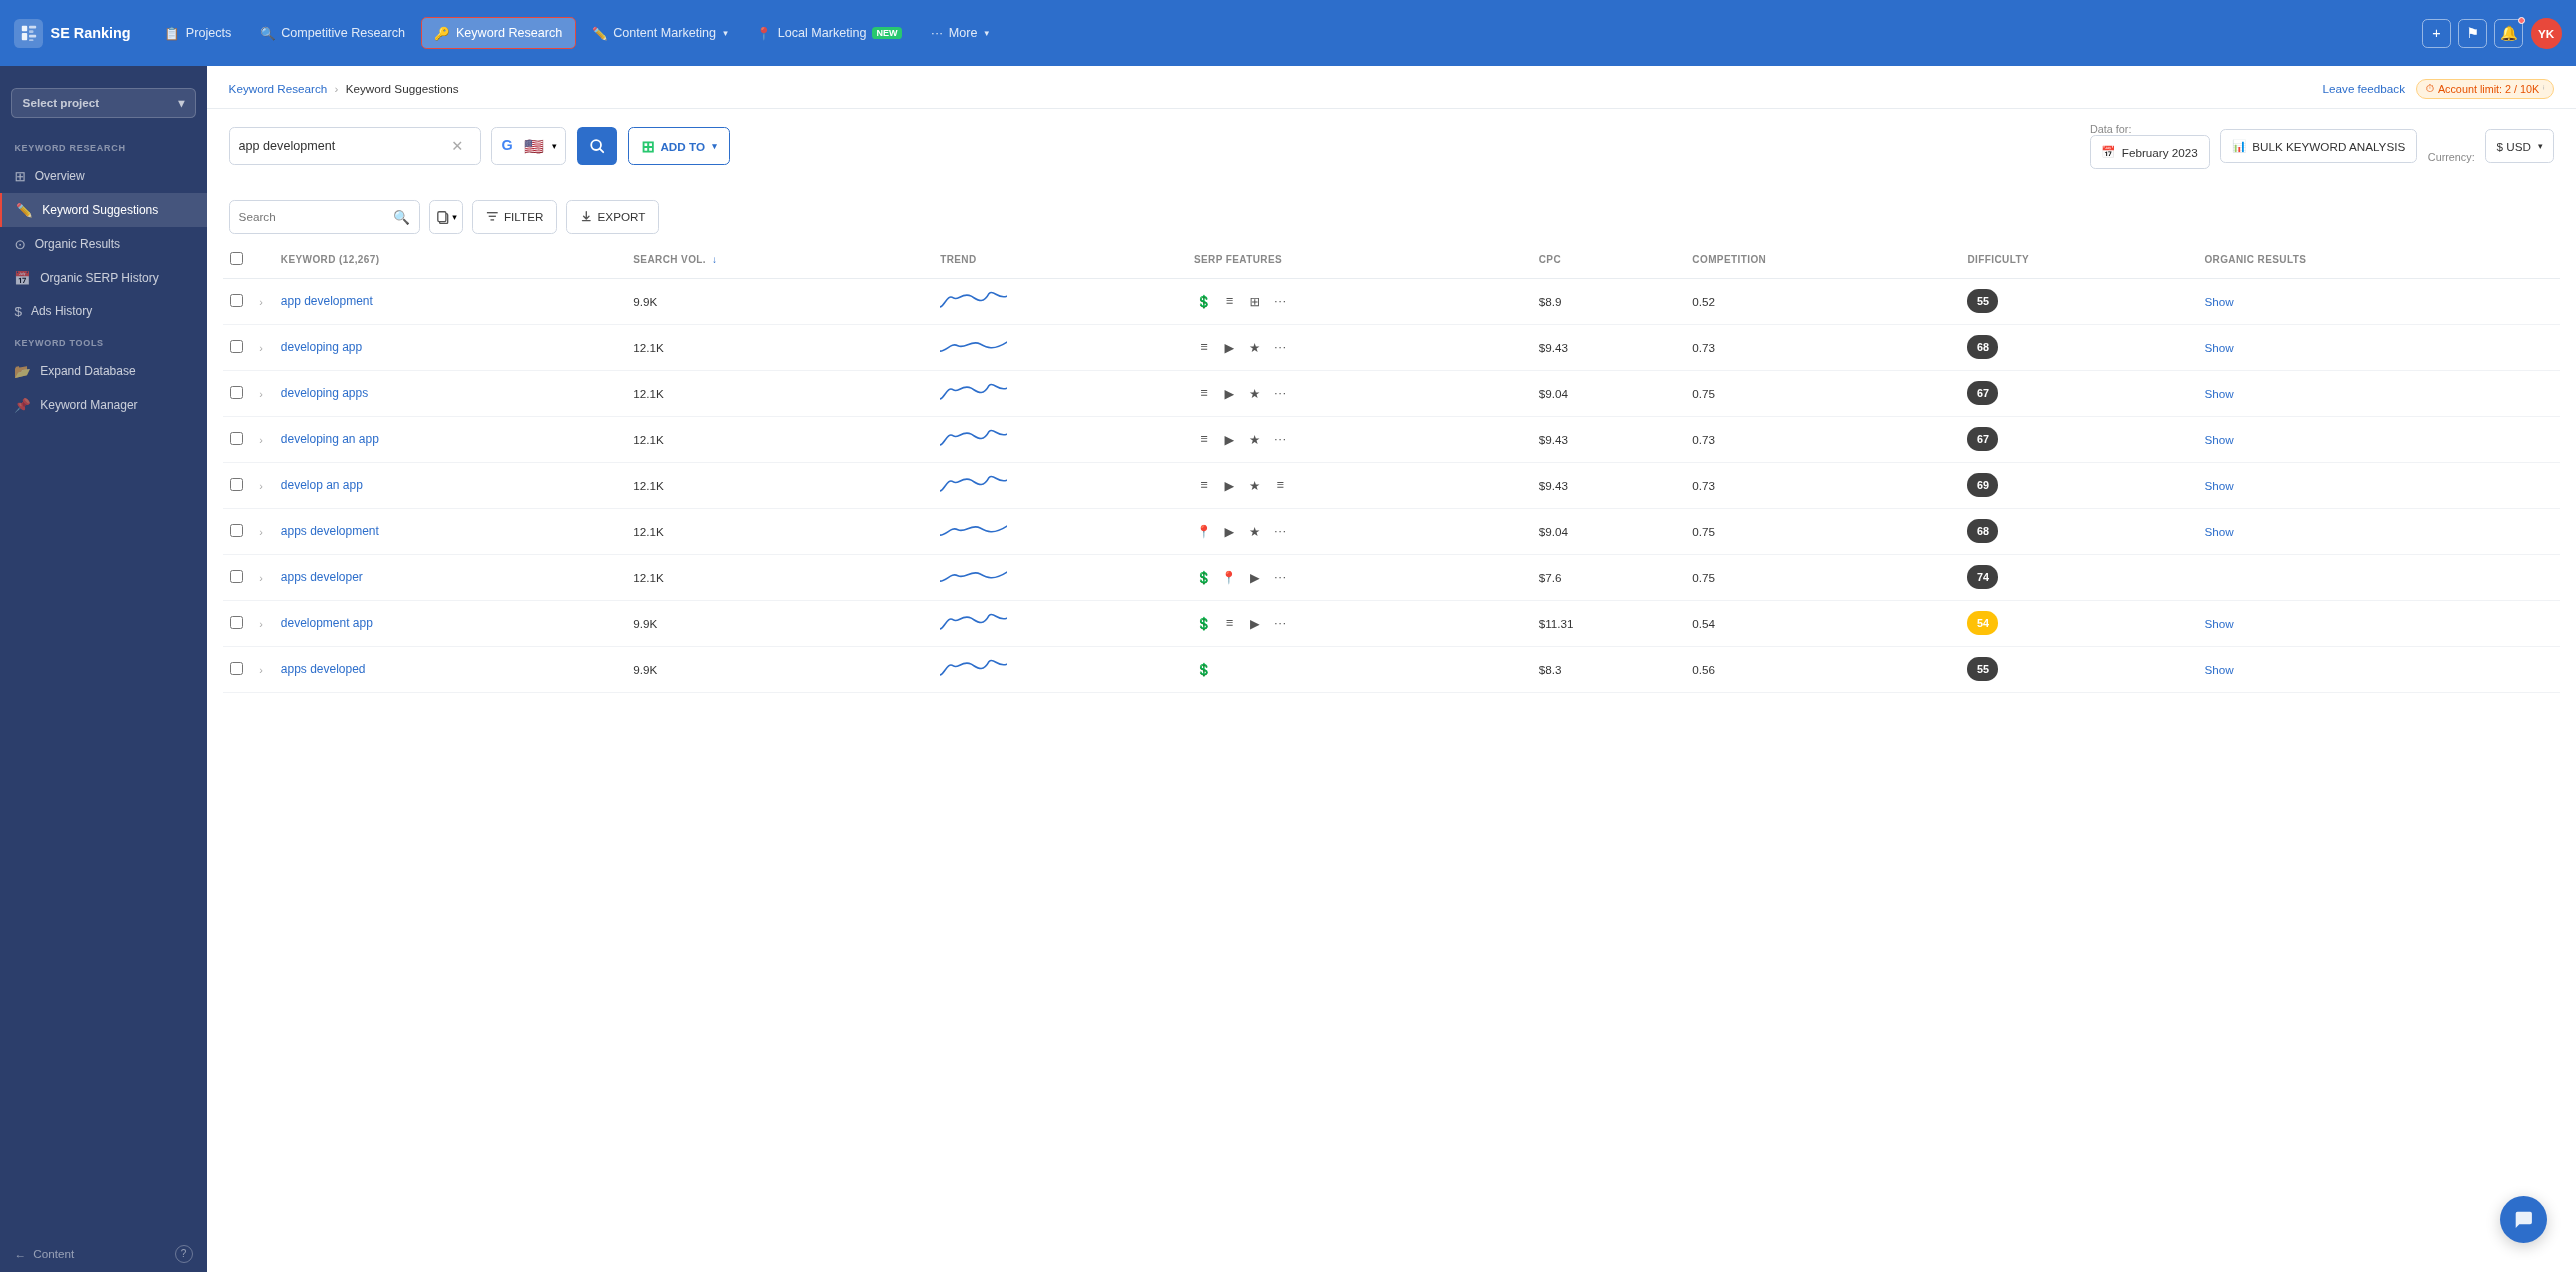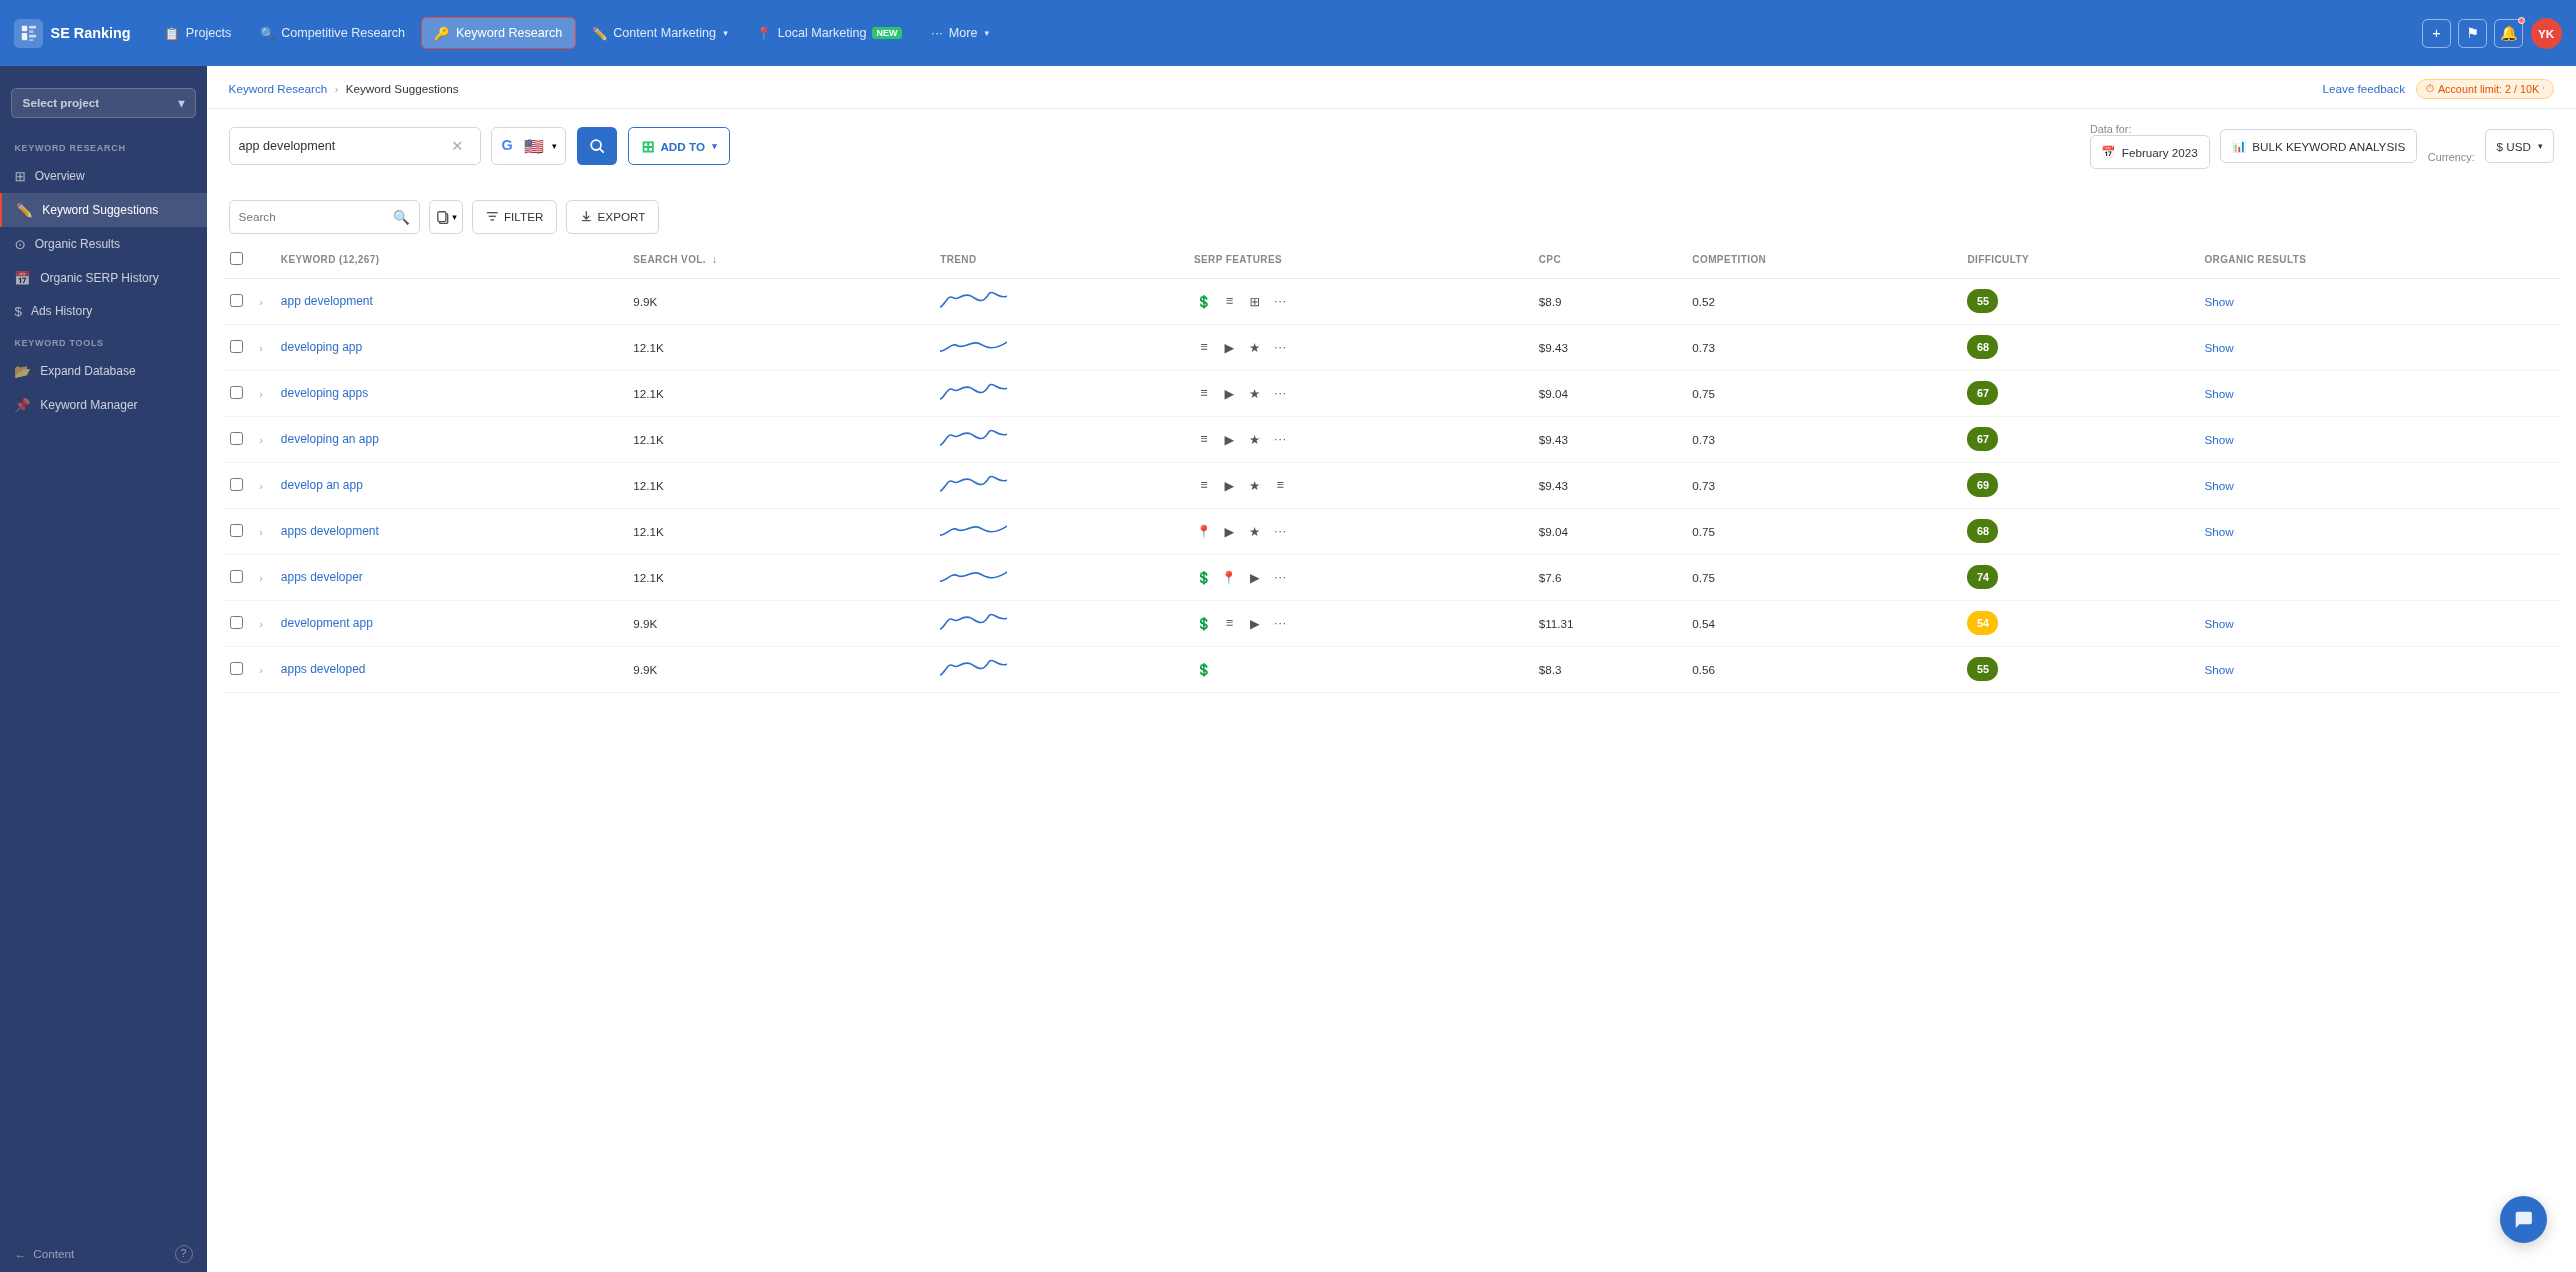--- a/index.html
+++ b/index.html
@@ -477,21 +477,21 @@
       align-items: center;
       justify-content: center;
       min-width: 31px;
       height: 23.4px;
       border-radius: 11.7px;
       font-size: 10.8px;
       font-weight: 700;
       color: white;
       padding: 0 7.2px;
     }
-    .diff-orange { background: #4d7c0f; }
+    .diff-orange { background: #404040; }
     .diff-yellow { background: #ffc107; }
     .show-link {
       color: #2d6ecb;
       cursor: pointer;
       font-size: 11.7px;
     }
 
     
     .chat-float {
       position: fixed;

